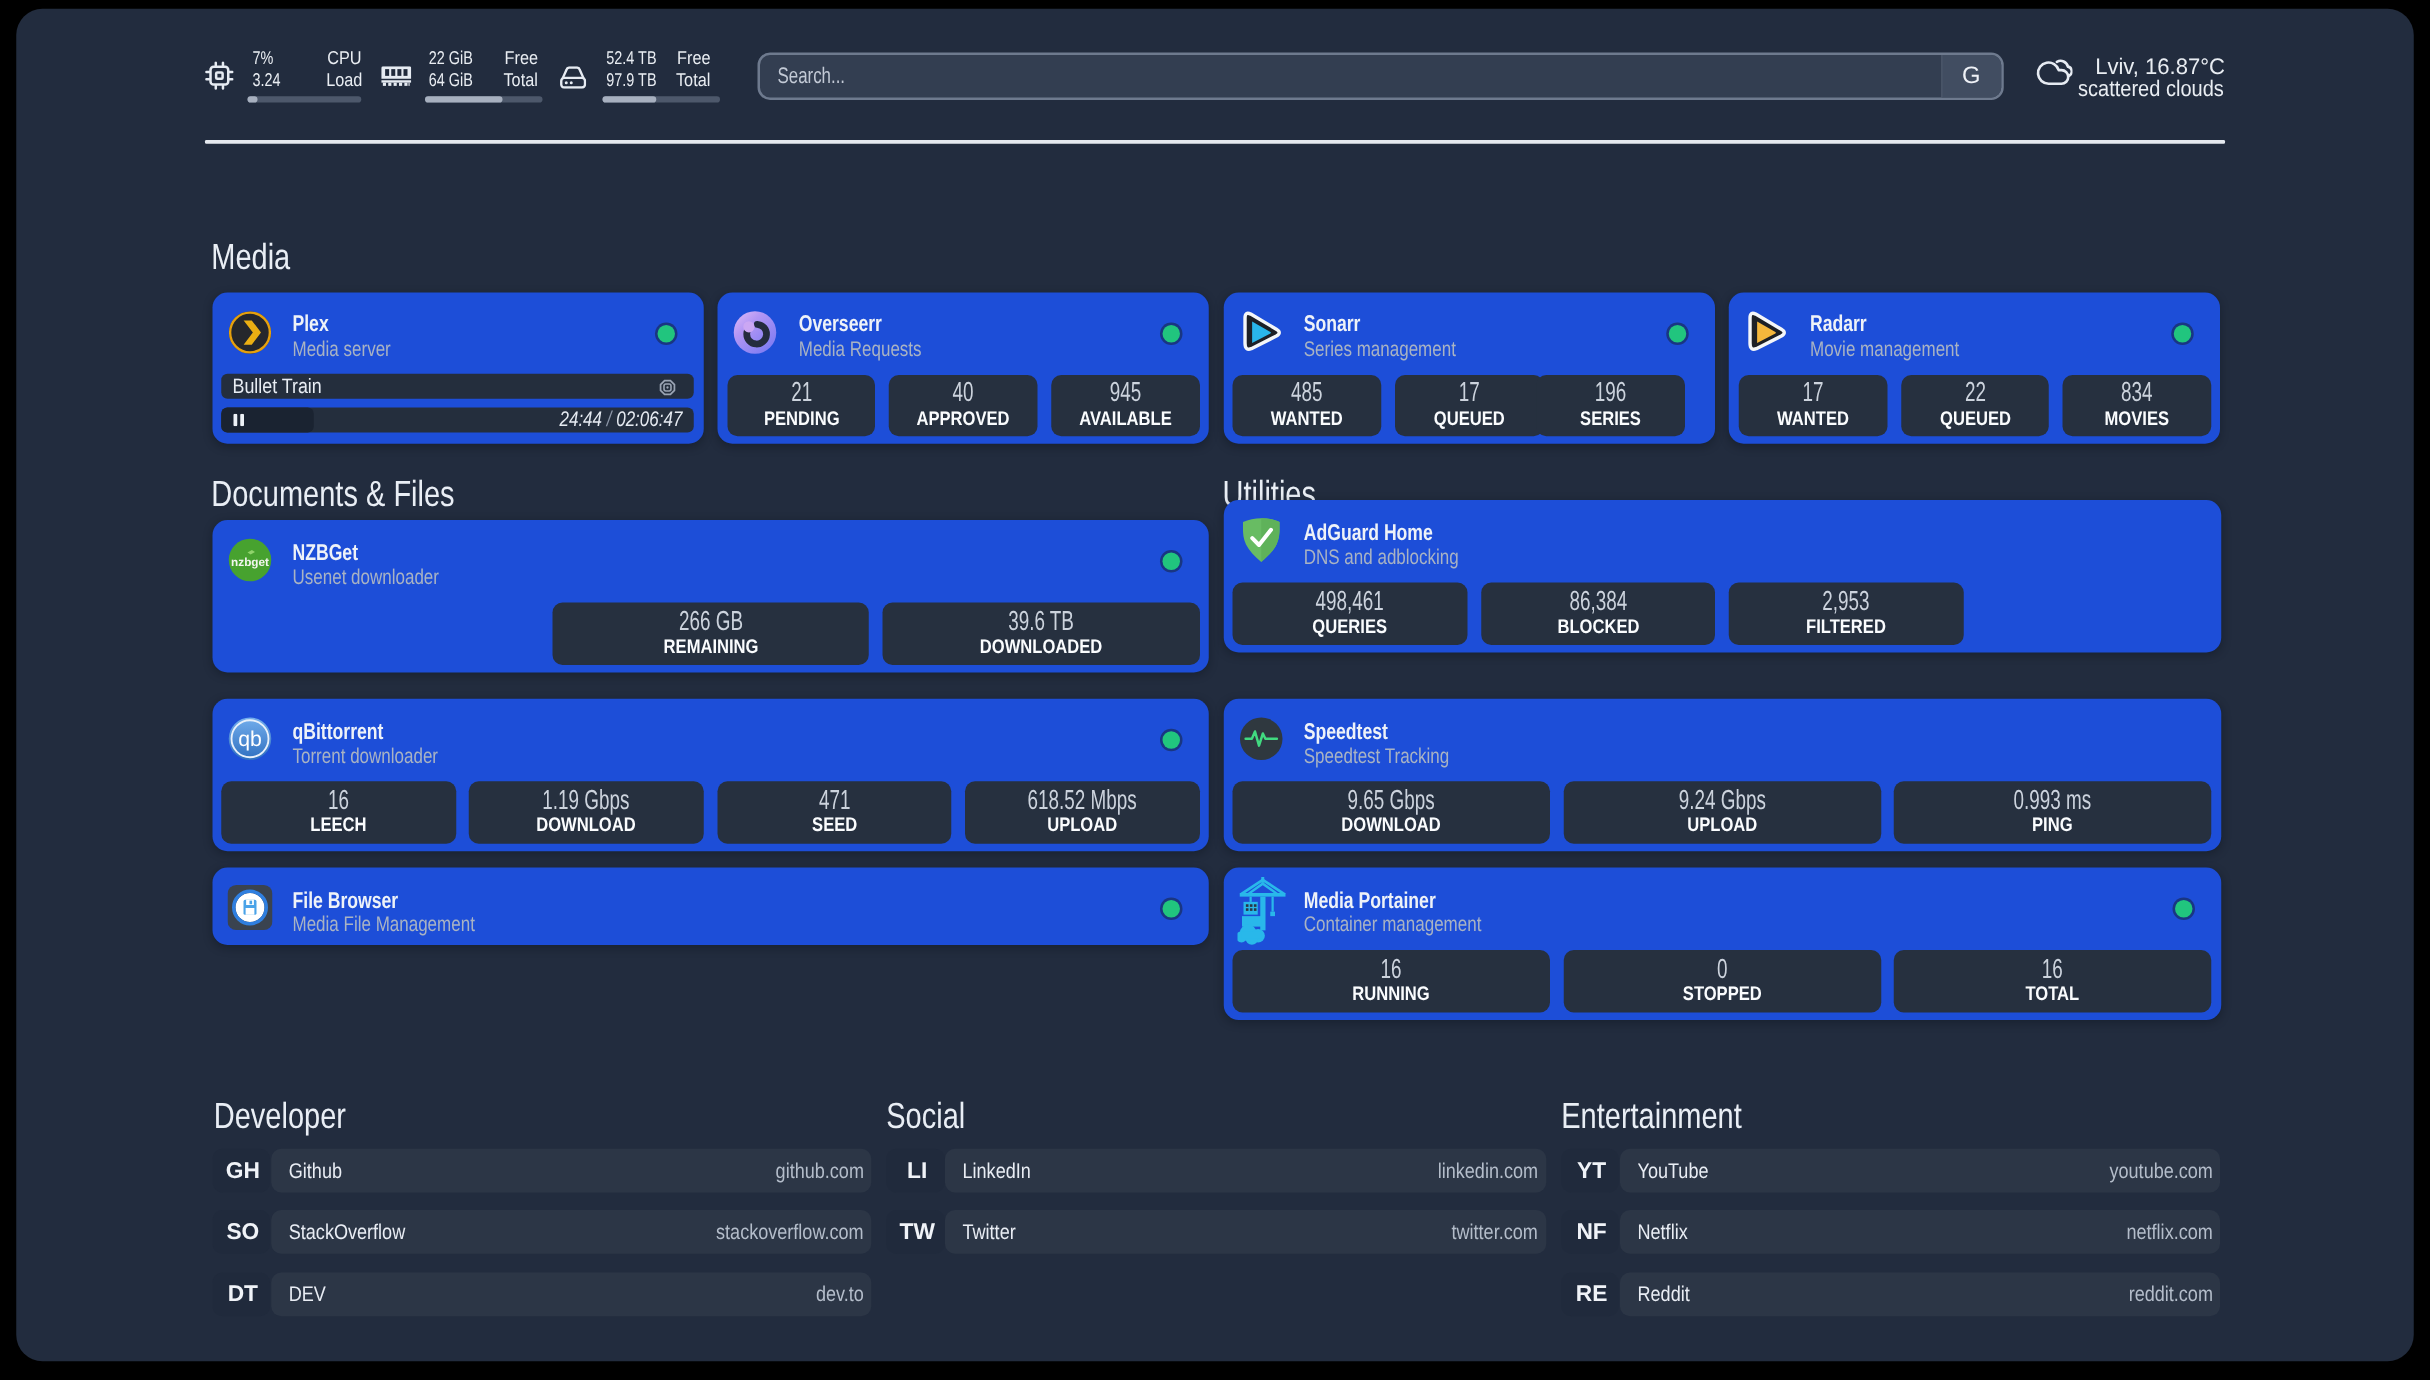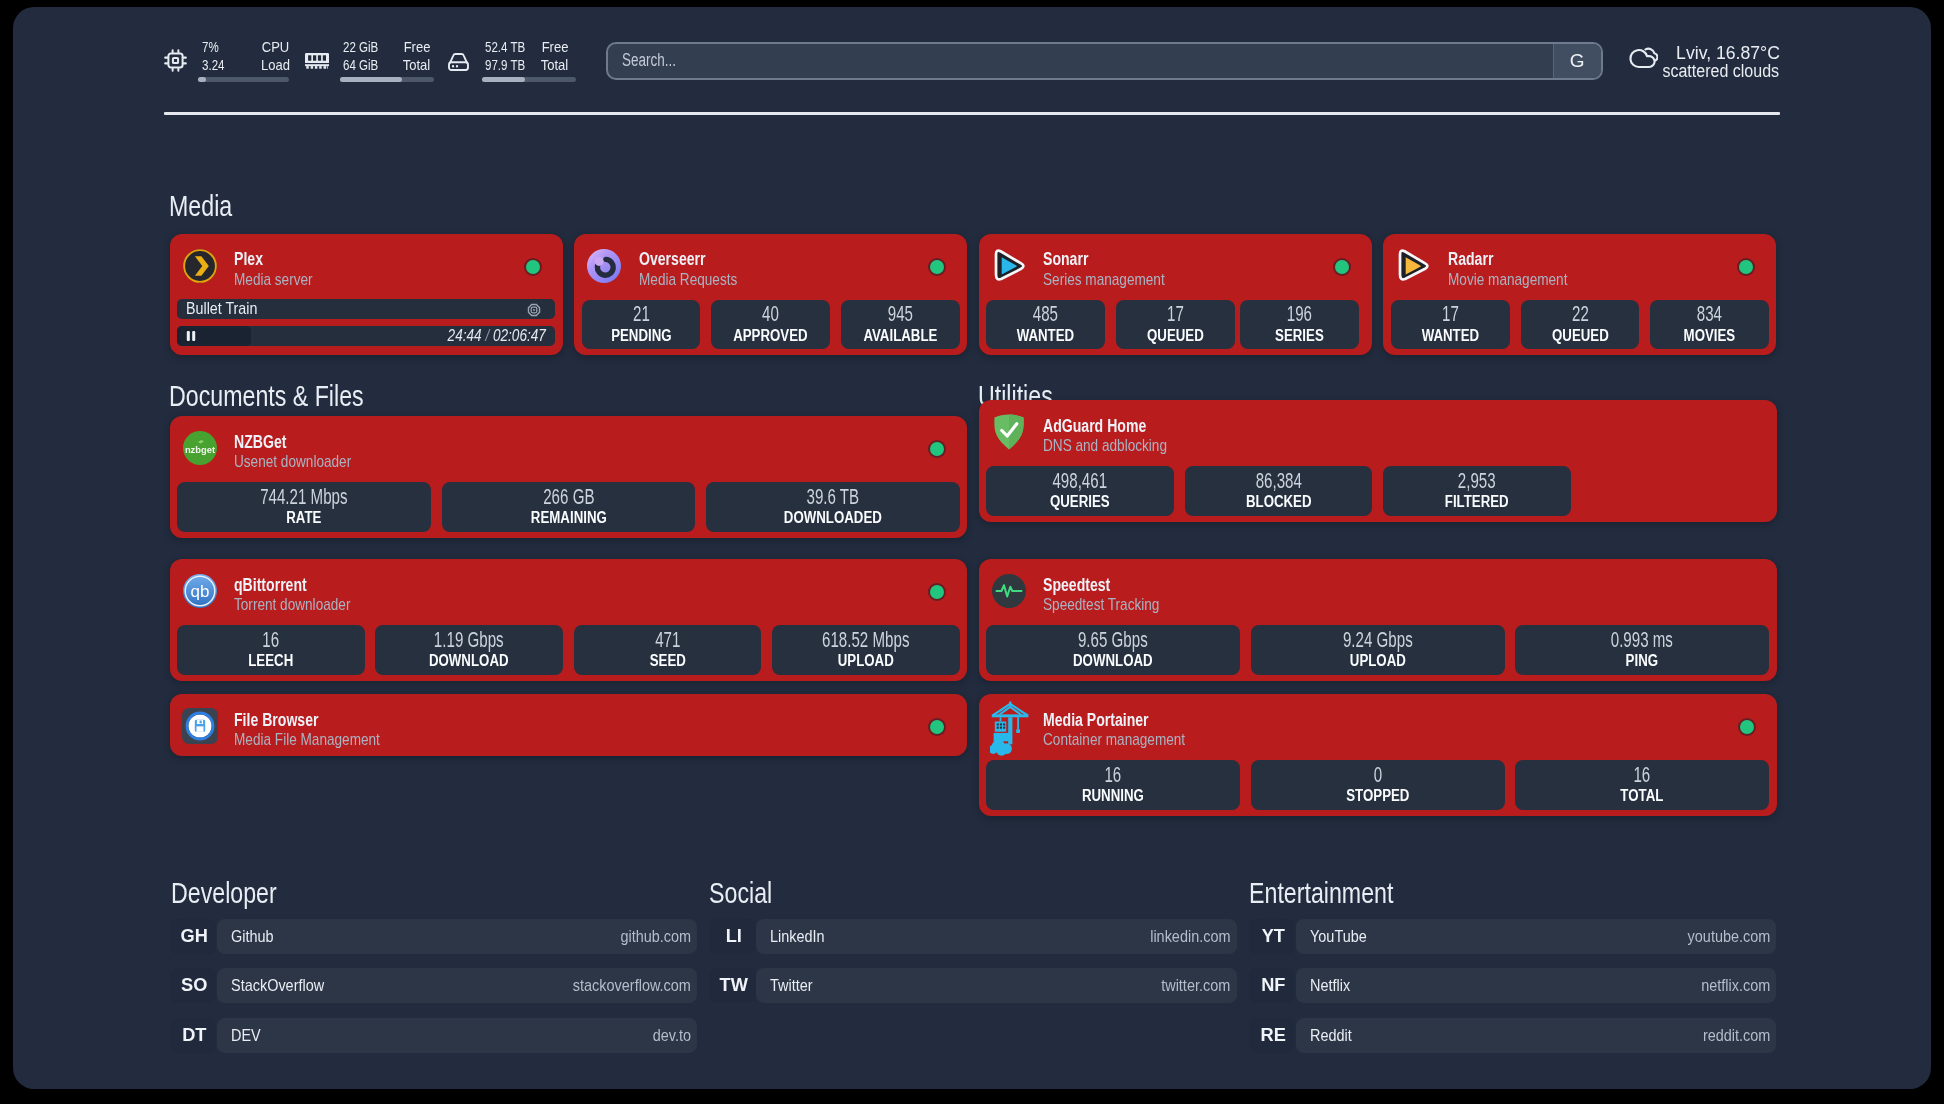--- a/index.html
+++ b/index.html
@@ -1,17 +1,17 @@
 <!DOCTYPE html>
 <html><head><meta charset="utf-8"><style>
 *{margin:0;padding:0;box-sizing:border-box}
 html,body{width:1944px;height:1104px;background:#000;font-family:"Liberation Sans",sans-serif;overflow:hidden}
 .abs{position:absolute}
 .panel{position:absolute;left:13px;top:7px;width:1917.5px;height:1082px;background:#222c3e;border-radius:21px}
-.card{position:absolute;background:#b91c1c;border-radius:12px;box-shadow:0 2px 7px rgba(10,15,24,0.35)}
+.card{position:absolute;background:#1d4ed8;border-radius:12px;box-shadow:0 2px 7px rgba(10,15,24,0.35)}
 .stat{position:absolute;background:#26303f;border-radius:8px;top:65.9px;height:49.8px;text-align:center}
 .sv{position:absolute;left:0;right:0;top:3.8px;font-size:22px;line-height:22px;color:#ccd3dd;transform:scaleX(0.687);transform-origin:50% 0;white-space:nowrap}
 .sl{position:absolute;left:0;right:0;top:28.2px;font-size:15.8px;line-height:15.8px;font-weight:700;color:#fafcfe;transform:scaleX(0.84);transform-origin:50% 0;white-space:nowrap}
 .ct{position:absolute;left:64.5px;top:14.5px;font-size:18.3px;font-weight:700;color:#eef2f8;transform:scaleX(0.77);transform-origin:0 0;white-space:nowrap}
 .cs{position:absolute;left:64.5px;top:36.3px;font-size:17px;color:#a9b3c3;transform:scaleX(0.80);transform-origin:0 0;white-space:nowrap}
 .dot{position:absolute;width:14px;height:14px;border-radius:50%;background:#21c57e;top:26.3px;right:23px;box-shadow:0 0 0 2px rgba(22,29,43,0.5)}
 .sechead{position:absolute;font-size:29px;font-weight:500;color:#e9eef5;transform:scaleX(0.80);transform-origin:0 0;white-space:nowrap}
 .bk-ab{position:absolute;background:#202a3c;border-radius:8px;width:46.5px;height:35px;text-align:center;text-indent:3px;font-size:18.2px;font-weight:700;color:#f0f3f8;line-height:35px}
 .bk-bar{position:absolute;background:#2c3646;border-radius:8px;height:35px}
 .bk-n{position:absolute;left:13.8px;top:0;font-size:17px;color:#e9edf4;line-height:35px;transform:scaleX(0.85);transform-origin:0 50%;white-space:nowrap}
@@ -150,21 +150,21 @@
     <div class="cs">Series management</div>
     <div class="dot"></div>
     <div class="stat" style="left:7.5px;width:118.8px">
       <div class="sv">485</div>
       <div class="sl">WANTED</div>
     </div>
     <div class="stat" style="left:137.2px;width:118.8px">
       <div class="sv">17</div>
       <div class="sl">QUEUED</div>
     </div>
-    <div class="stat" style="left:261px;width:118.8px">
+    <div class="stat" style="left:250px;width:118.8px">
       <div class="sv">196</div>
       <div class="sl">SERIES</div>
     </div>
   </div>
 <div class="card" style="left:1383.4px;top:233.8px;width:393.1px;height:121.6px">
     <svg class="abs" style="left:12px;top:13.8px" width="36" height="36" viewBox="2.2 1.8 33 33">
 <path d="M11 4.8 Q6.8 2.8 6.8 7.6 L6.8 26.2 Q6.8 31.8 11.4 30.2 L29.8 20.9 Q34 18.4 29.8 15.9 Z" fill="#1d2026" stroke="#f4f6f8" stroke-width="2.5" stroke-linejoin="round"></path>
 <path d="M12 10.3 L25.4 17.9 Q26.3 18.5 25.4 19.1 L12 26 Z" fill="#f5b73c"></path>
     </svg>
     <div class="ct">Radarr</div>
@@ -185,24 +185,20 @@
   </div>
 <div class="card" style="left:169.5px;top:416px;width:797.8px;height:121.6px">
     <svg class="abs" style="left:12px;top:13.8px" width="36" height="36" viewBox="0 0 36 36">
 <circle cx="18" cy="18" r="17" fill="#47a22f"></circle>
 <path d="M16 12 l3.5 -2 l2.5 1.5 l-3.5 2 Z" fill="#8fd36b"></path>
 <text x="18" y="22.5" font-family="Liberation Sans,sans-serif" font-size="9.4" font-weight="700" fill="#f2f6ef" text-anchor="middle">nzbget</text>
     </svg>
     <div class="ct">NZBGet</div>
     <div class="cs">Usenet downloader</div>
     <div class="dot"></div>
-    <div class="stat" style="left:7.5px;width:253.7px">
-      <div class="sv">744.21 Mbps</div>
-      <div class="sl">RATE</div>
-    </div>
     <div class="stat" style="left:272.1px;width:253.7px">
       <div class="sv">266 GB</div>
       <div class="sl">REMAINING</div>
     </div>
     <div class="stat" style="left:536.6px;width:253.7px">
       <div class="sv">39.6 TB</div>
       <div class="sl">DOWNLOADED</div>
     </div>
   </div>
 <div class="card" style="left:169.5px;top:559.0px;width:797.8px;height:121.6px">

